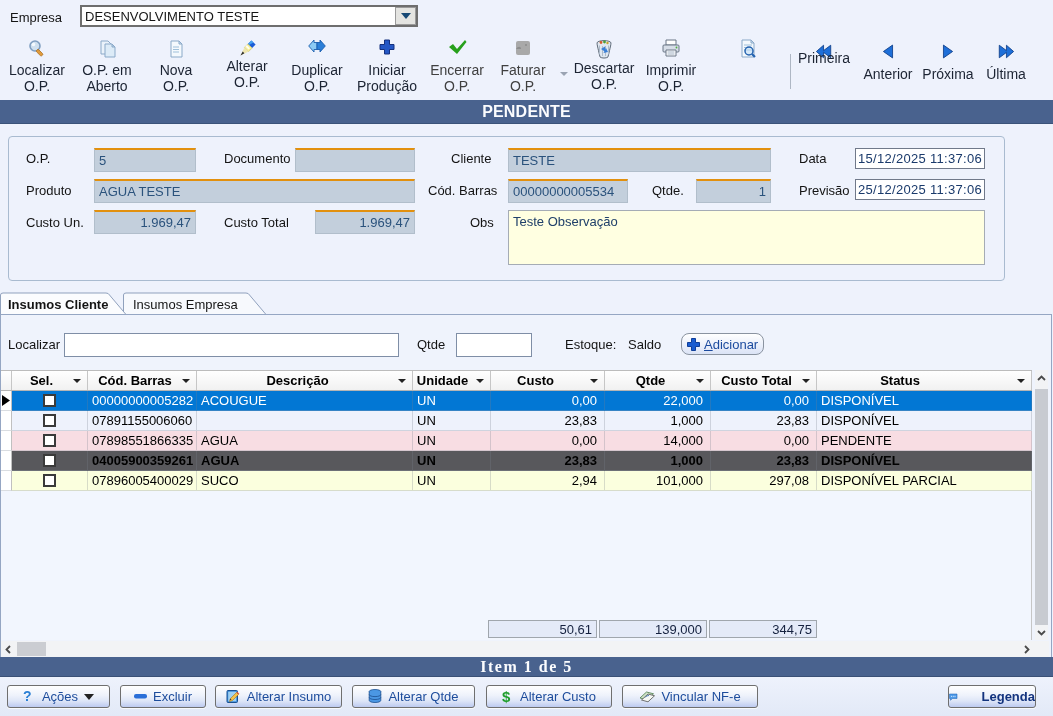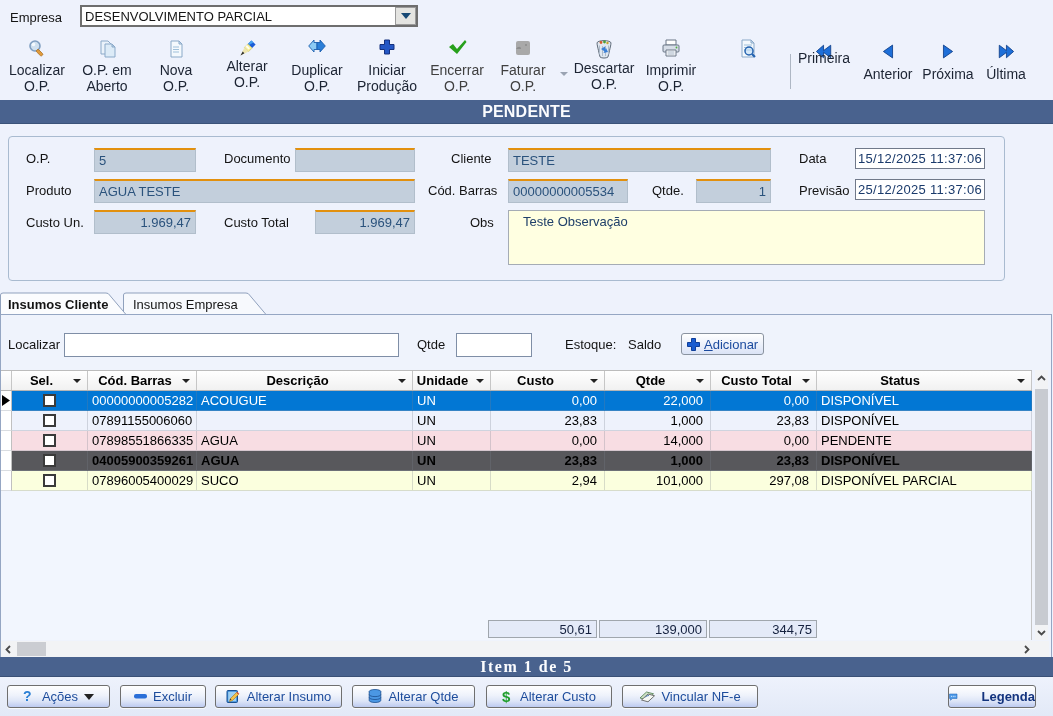--- a/index.html
+++ b/index.html
@@ -22,28 +22,28 @@
 
 .banner{left:0;width:1053px;background:#49628e;color:#fbfcfe;font-weight:bold;font-size:16px;text-align:center;letter-spacing:.2px}
 #banner1{top:100px;height:24px;line-height:24px;border-bottom:1px solid #3b5379}
 #banner2{top:657px;height:20px;line-height:19px;font-family:"Liberation Serif",serif;font-size:16px;letter-spacing:1.5px;border-bottom:1px solid #3a5076}
 
 #panel{left:8px;top:136px;width:997px;height:145px;border:1px solid #a9bbd0;border-radius:4px}
 .flabel{position:absolute;color:#141414;line-height:13px}
 .gf{position:absolute;height:24px;background:#c3cfdc;border:1px solid #b1becb;border-top:2px solid #e2900e;color:#2a527c;padding:0 4px;display:flex;align-items:center}
 .gf.num{justify-content:flex-end}
 .wf{position:absolute;height:21px;background:#fff;border:1px solid #70798a;color:#1a3a6b;padding:0 2px;display:flex;align-items:center;letter-spacing:0.3px;white-space:nowrap;overflow:hidden}
-#obs{left:508px;top:210px;width:477px;height:55px;background:#ffffe1;border:1px solid #a5acb5;color:#20406a;padding:3px 14px}
+#obs{left:508px;top:210px;width:477px;height:55px;background:#ffffe1;border:1px solid #a5acb5;color:#20406a;padding:3px 4px}
 
 #content{left:0;top:314px;width:1052px;height:343px;border:1px solid #95a6c3;border-bottom:none;background:#eff3fc}
 #tabs{left:0;top:292px}
 .tabtxt{position:absolute;top:297px;font-size:13px;color:#141414}
 
 .inp{position:absolute;height:24px;background:#fff;border:1px solid #7f8ea6}
-#btn-add{left:681px;top:333px;width:83px;height:22px;border:1px solid #8a93a0;border-radius:3px;background:linear-gradient(#ffffff,#dbe3f6);display:flex;align-items:center;justify-content:flex-start;padding-left:5px;gap:4px;color:#1b4a9e}
+#btn-add{left:681px;top:333px;width:83px;height:22px;border:1px solid #8a93a0;border-radius:8px;background:linear-gradient(#ffffff,#dbe3f6);display:flex;align-items:center;justify-content:flex-start;padding-left:5px;gap:4px;color:#1b4a9e}
 
 #grid{left:1px;top:370px;width:1031px}
 .hd{display:flex;height:21px;background:linear-gradient(#ffffff,#f1f1f1);border-top:1px solid #bcbcbc;border-bottom:1px solid #b5b5b5}
 .hd .c{position:relative;border-right:1px solid #c6c6c6;font-weight:bold;color:#000;display:flex;align-items:center;justify-content:center;font-size:13px}
 .hd .c .ar{position:absolute;right:6px;top:8px;width:0;height:0;border-left:4px solid transparent;border-right:4px solid transparent;border-top:4px solid #222}
 .row{display:flex;height:20px}
 .row .c{border-right:1px solid rgba(120,128,140,.28);border-bottom:1px solid rgba(150,158,170,.35);display:flex;align-items:center;padding:0 4px;white-space:nowrap;overflow:hidden}
 .row .ind{background:#fff;border-right:1px solid #c0c0c0;padding:0;justify-content:center}
 .row .num{justify-content:flex-end;padding-right:7px}
 .cb{width:13px;height:13px;background:#fff;border:2px solid #3a3a3a;margin:0 auto}
@@ -56,21 +56,21 @@
 #hsb{left:1px;top:641px;width:1048px;height:16px;background:#f2f3f5}
 
 #botbar{left:0;top:677px;width:1053px;height:39px;background:linear-gradient(#eef2fc,#e2e9f7)}
 .bbtn{position:absolute;top:685px;height:23px;border:1px solid #6f6f6f;border-radius:3px;background:linear-gradient(#ffffff 0%,#eef2fb 45%,#dde5f7 72%,#bdcaf0 100%);font-size:13px;color:#1d4c9c;display:flex;align-items:center;justify-content:center;gap:6px;white-space:nowrap;box-shadow:0 1px 0 #f8fafd}
 </style>
 </head>
 <body>
 
 <div class="abs" id="lbl-empresa">Empresa</div>
 <div class="abs" id="combo">
-    <span class="txt">DESENVOLVIMENTO PARCIAL</span>
+    <span class="txt">DESENVOLVIMENTO TESTE</span>
     <span class="btn">
       <span class="dna"></span>
     </span>
   </div>
 
 <div class="titem" style="left:-23px;top:33px;width:120px;height:64px">
     <span class="ticon"><svg width="20" height="20" viewBox="0 0 20 20">
         <circle cx="8" cy="7" r="5" fill="#cfe0ef" stroke="#7f9ec0" stroke-width="1.6"></circle>
         <circle cx="6.5" cy="5.5" r="1.8" fill="#f4fafe"></circle>
         <rect x="11" y="10" width="7.5" height="3" rx="1.2" transform="rotate(45 11 10)" fill="#e09b3c" stroke="#a86a18" stroke-width=".7"></rect>

